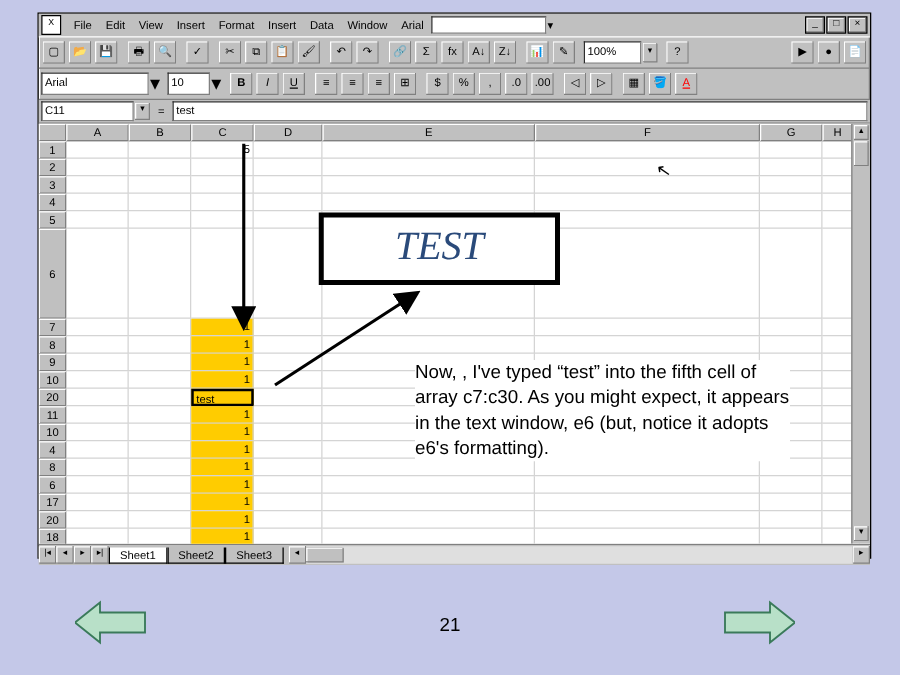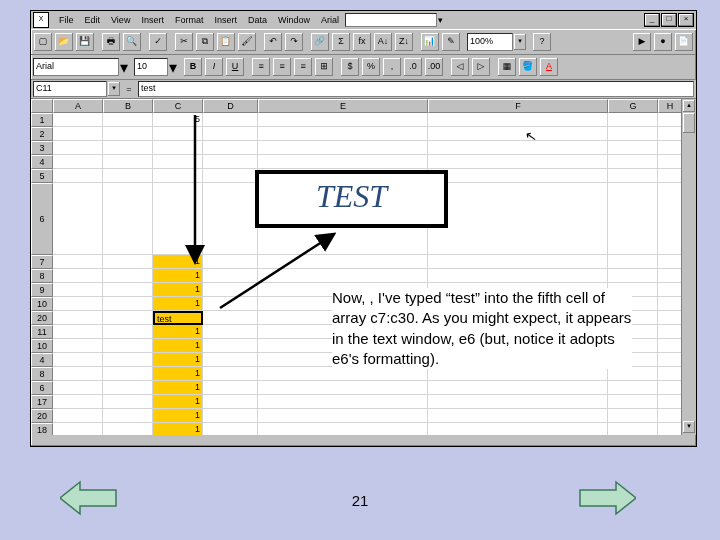--- a/index.html
+++ b/index.html
@@ -702,20 +702,35 @@
           <div class="cell" style="width: 30px;"></div>
         </div>
       </div>
     <div class="vscroll">
       <div class="arrow">▴</div>
       <div class="thumb"></div>
       <div class="arrow" style="position:absolute;bottom:1px">▾</div>
     </div>
   </div>
 
+  <div class="sheet-tabs">
+    <div class="nav-btn">|◂</div>
+    <div class="nav-btn">◂</div>
+    <div class="nav-btn">▸</div>
+    <div class="nav-btn">▸|</div>
+    <div class="tab">Sheet1</div>
+    <div class="tab inactive">Sheet2</div>
+    <div class="tab inactive">Sheet3</div>
+    <div class="hscroll">
+      <div class="arrow">◂</div>
+      <div class="thumb"></div>
+      <div style="flex:1"></div>
+      <div class="arrow">▸</div>
+    </div>
+  </div>
 </div>
 
 <svg class="arrow-svg" style="left:170px;top:110px" width="50" height="155">
   <defs>
       <marker id="ah1" markerWidth="8" markerHeight="8" refX="4" refY="4" orient="auto">
         <path d="M0,0 L8,4 L0,8 Z" fill="#000"></path>
       </marker>
     </defs>
   <line x1="25" y1="5" x2="25" y2="145" stroke="#000" stroke-width="2.5" marker-end="url(#ah1)"></line>
 </svg>

